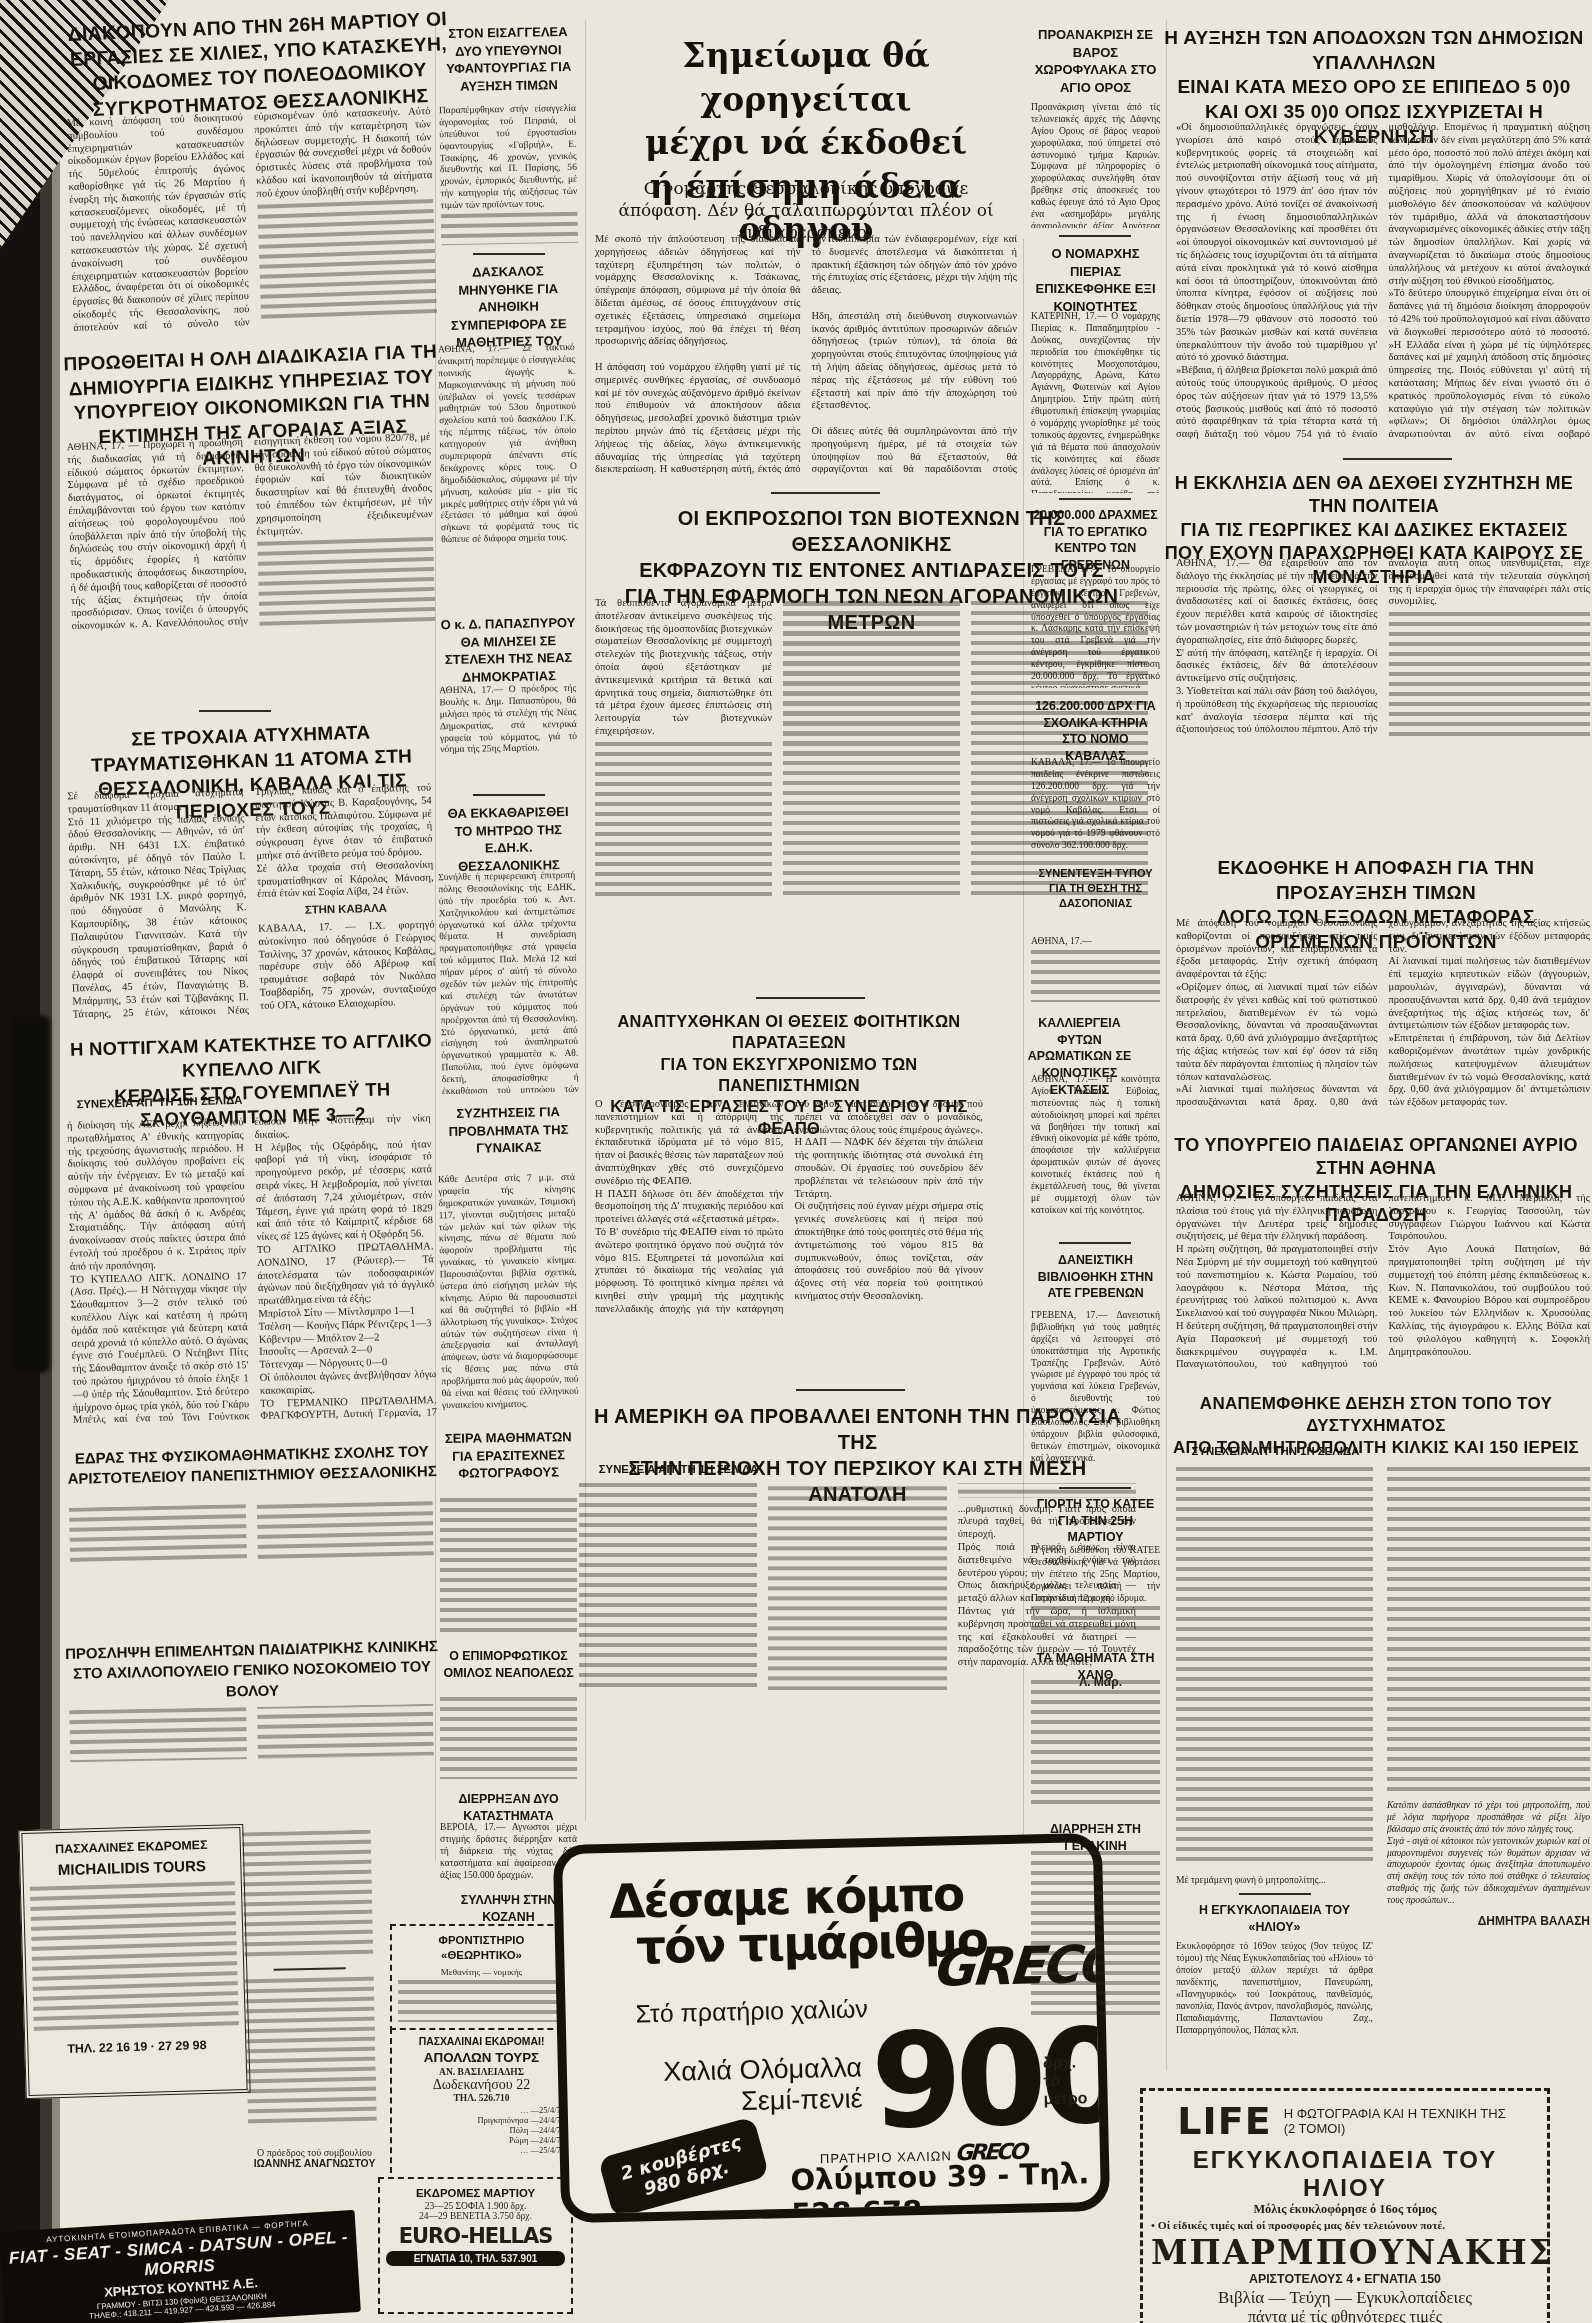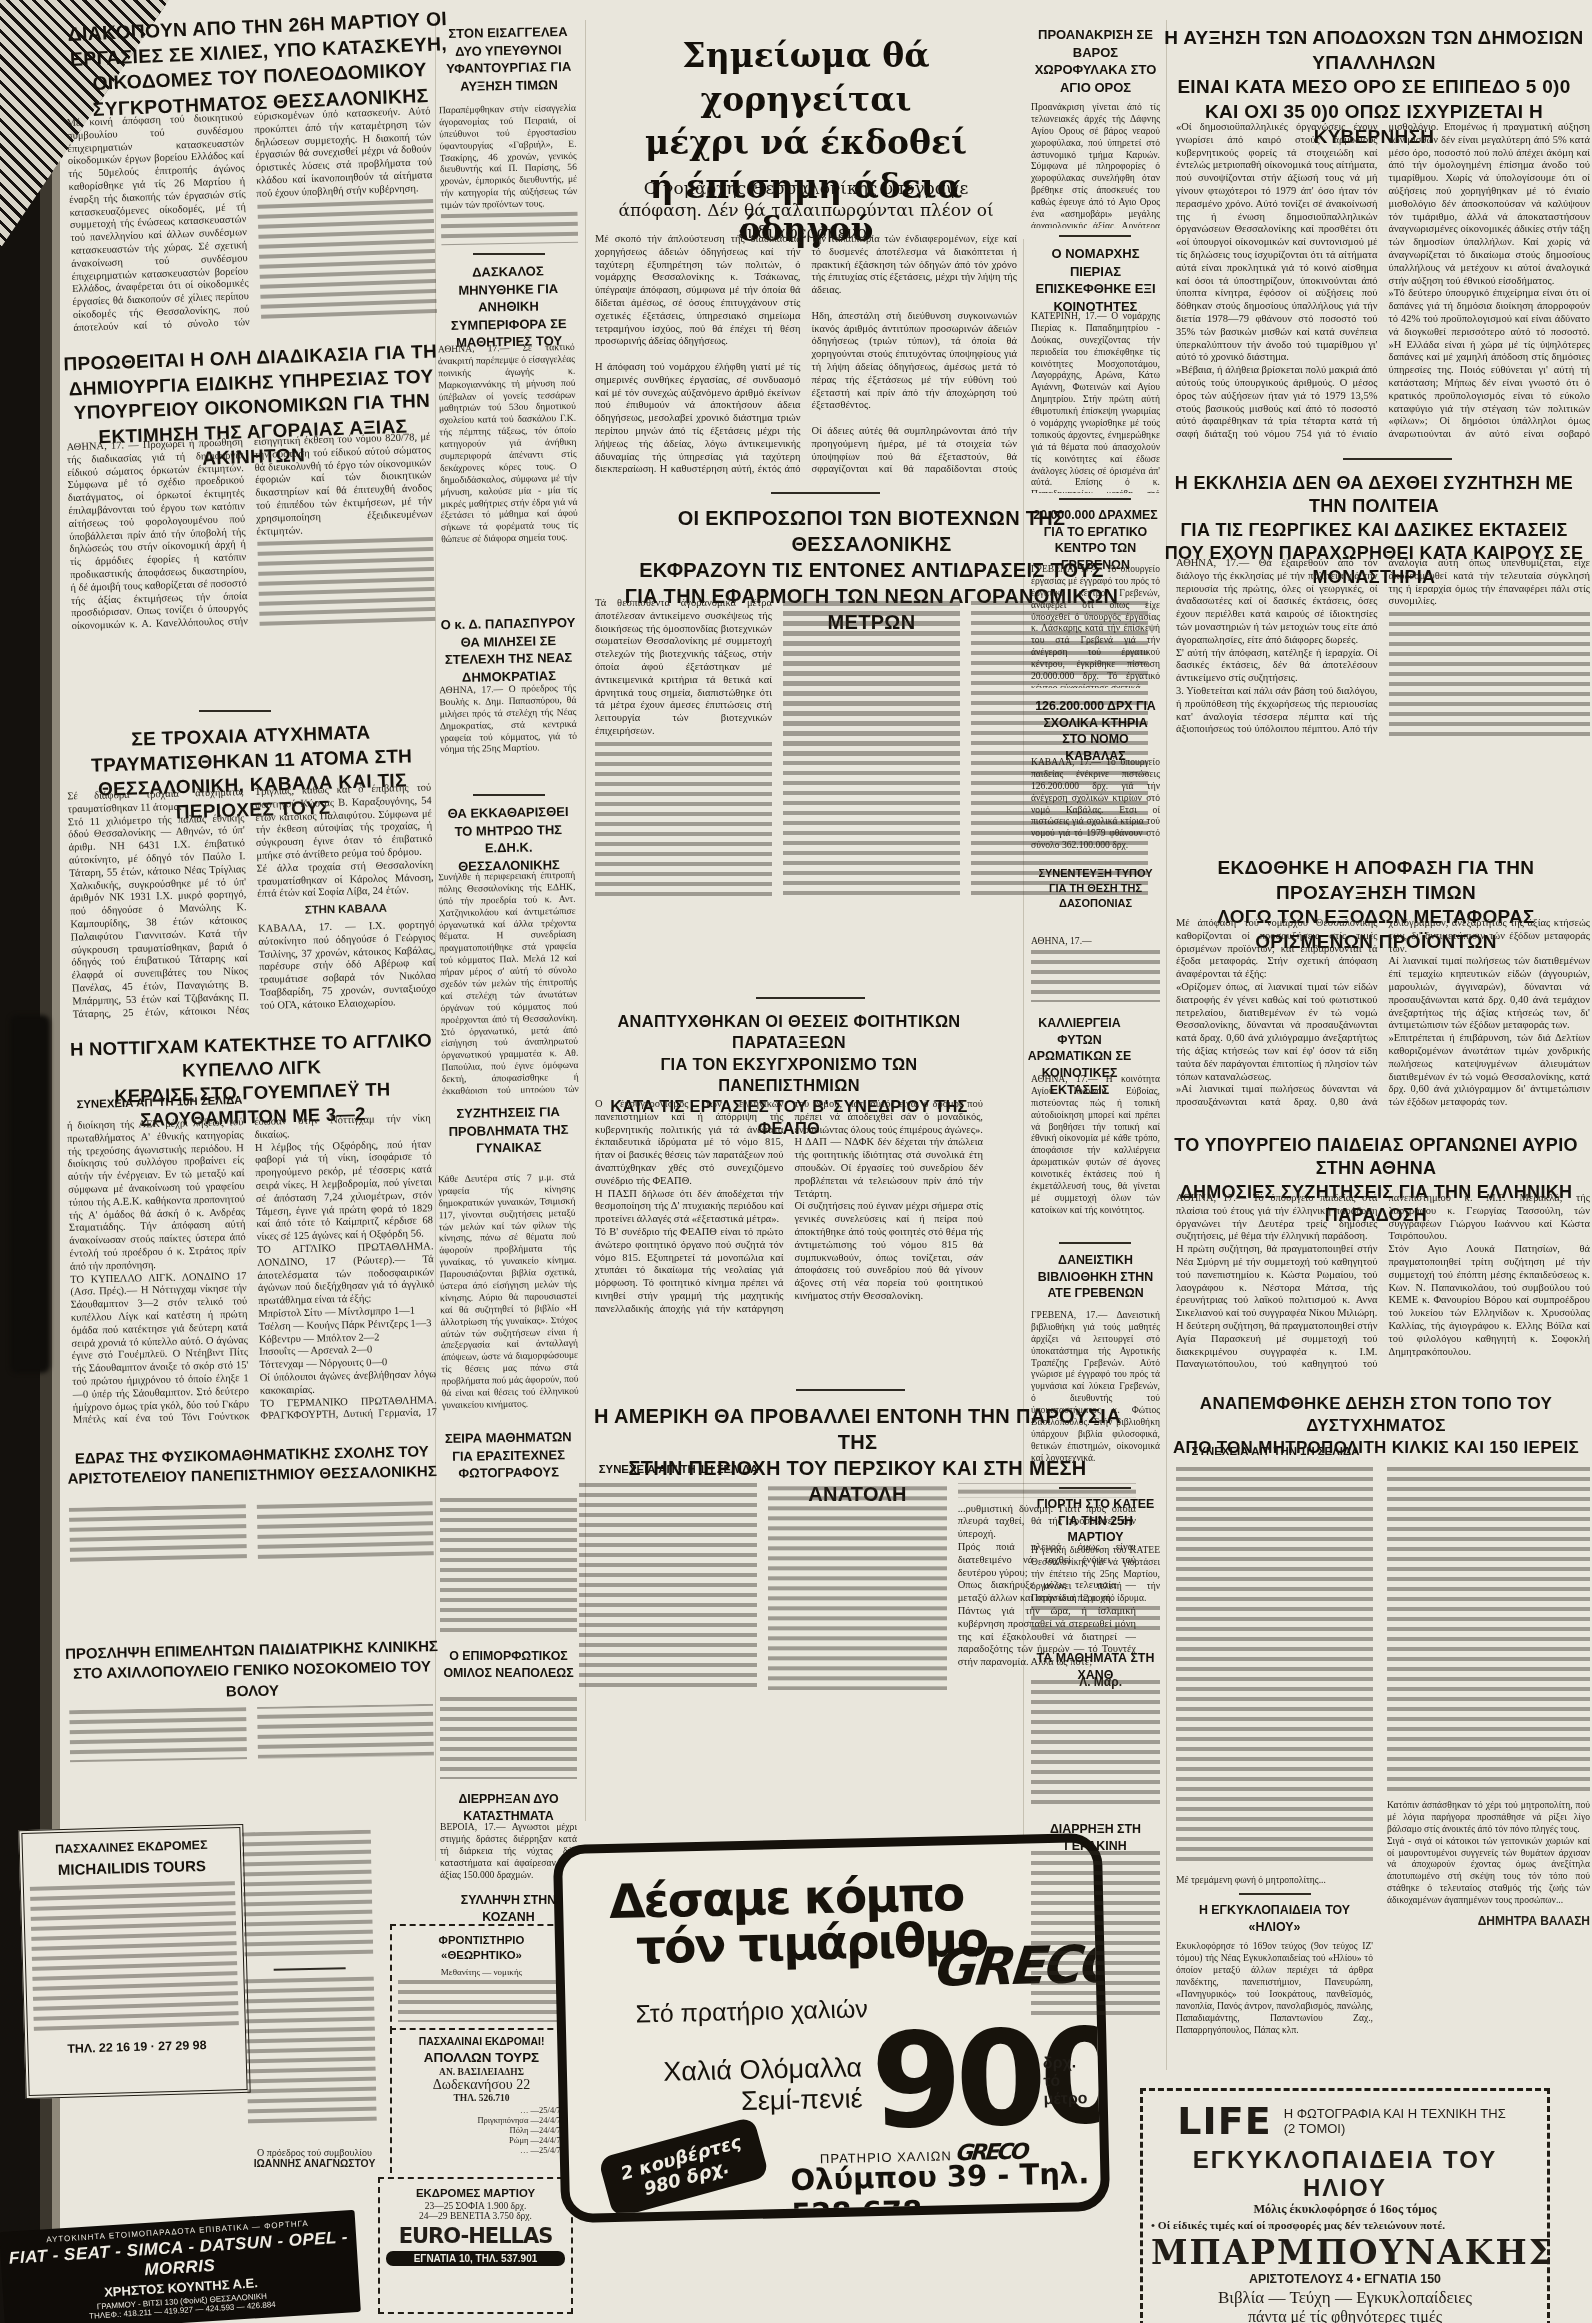--- a/index.html
+++ b/index.html
@@ -336,21 +336,21 @@
 
   <div class="abs bt-sm" style="left:1176px;top:1467px;width:197px;height:609px;">
     <div class="fill" style="height:398px;"></div>
     <div style="margin-top:9px;">Μέ τρεμάμενη φωνή ό μητροπολίτης...</div>
     <div class="hr" style="margin:7px auto;"></div>
     <div class="hd-sm" style="font-size:12.4px;">Η ΕΓΚΥΚΛΟΠΑΙΔΕΙΑ ΤΟΥ «ΗΛΙΟΥ»</div>
     <div style="margin-top:5px;">Εκυκλοφόρησε τό 169ον τεύχος (9ον τεύχος ΙΖ' τόμου) τής Νέας Εγκυκλοπαιδείας τού «Ηλίου» τό όποίον μεταξύ άλλων περιέχει τά άρθρα πανδέκτης, πανεπιστήμιον, Πανευρώπη, «Πανηγυρικός» τού Ισοκράτους, πανθεϊσμός, πανοπλία, Πανός άντρον, πανσλαβισμός, πανώλης, Παπαδιαμάντης, Παπαντωνίου Ζαχ., Παπαρρηγόπουλος, Πάπας κλπ.</div>
   </div>
   <div class="abs bt-sm" style="left:1387px;top:1467px;width:203px;height:609px;">
     <div class="fill" style="height:328px;"></div>
-    <span class="pre" style="display:block;margin-top:4px;">Κατόπιν άσπάσθηκαν τό χέρι τού μητροπολίτη, πού μέ λόγια παρήγορα προσπάθησε νά ρίξει λίγο βάλσαμο στίς άνοικτές άπό τόν πόνο πληγές τους.
+    <span class="pre" style="display:block;margin-top:4px;font-style:italic;">Κατόπιν άσπάσθηκαν τό χέρι τού μητροπολίτη, πού μέ λόγια παρήγορα προσπάθησε νά ρίξει λίγο βάλσαμο στίς άνοικτές άπό τόν πόνο πληγές τους.
 Σιγά - σιγά οί κάτοικοι τών γειτονικών χωριών καί οί μαυροντυμένοι συγγενείς τών θυμάτων άρχισαν νά άποχωρούν έχοντας όμως άνεξίτηλα άποτυπωμένο στή σκέψη τους τόν τόπο πού στάθηκε ό τελευταίος σταθμός τής ζωής τών άδικοχαμένων άγαπημένων τους προσώπων...</span>
     <div class="byl" style="margin-top:8px;">ΔΗΜΗΤΡΑ ΒΑΛΑΣΗ</div>
   </div>
 
   <div class="abs box" style="left:1140px;top:2088px;width:388px;height:217px;border-width:3px;padding:8px;">
     <div style="display:flex;align-items:center;justify-content:center;gap:12px;">
       <div style="font-family:'DejaVu Sans',sans-serif;font-weight:900;font-size:38px;letter-spacing:1px;">LIFE</div>
       <div style="font-family:'Liberation Sans',sans-serif;font-size:13px;text-align:left;max-width:229px;">Η ΦΩΤΟΓΡΑΦΙΑ ΚΑΙ Η ΤΕΧΝΙΚΗ ΤΗΣ (2 ΤΟΜΟΙ)</div>
     </div>
     <div style="font-family:'Liberation Sans',sans-serif;font-weight:700;font-size:24px;letter-spacing:2px;margin-top:3px;">ΕΓΚΥΚΛΟΠΑΙΔΕΙΑ ΤΟΥ ΗΛΙΟΥ</div>

